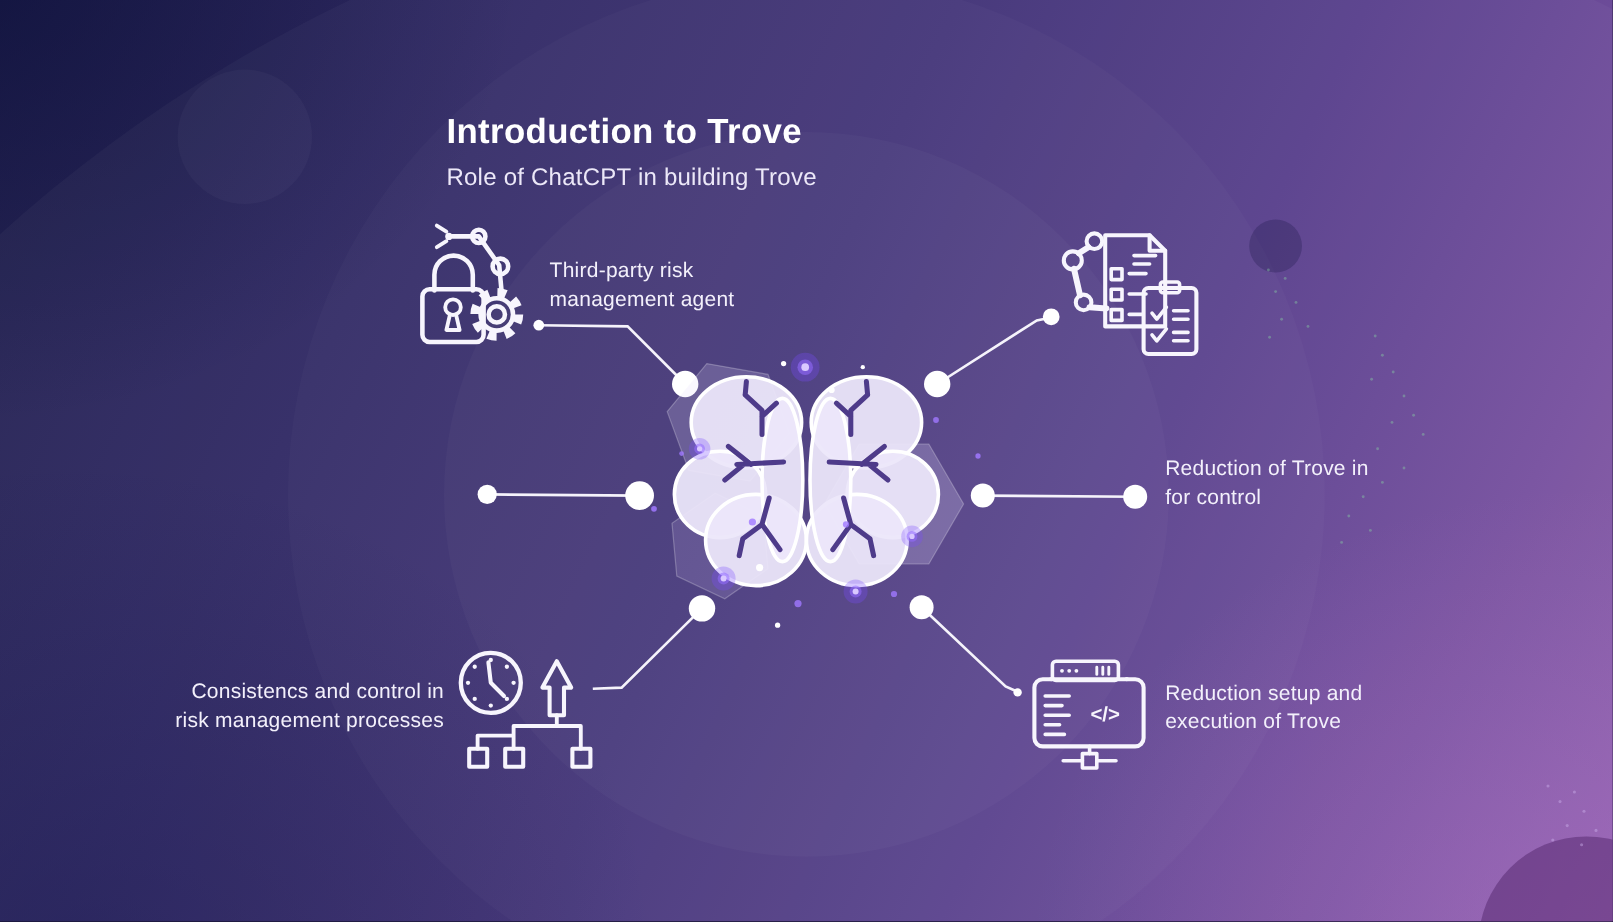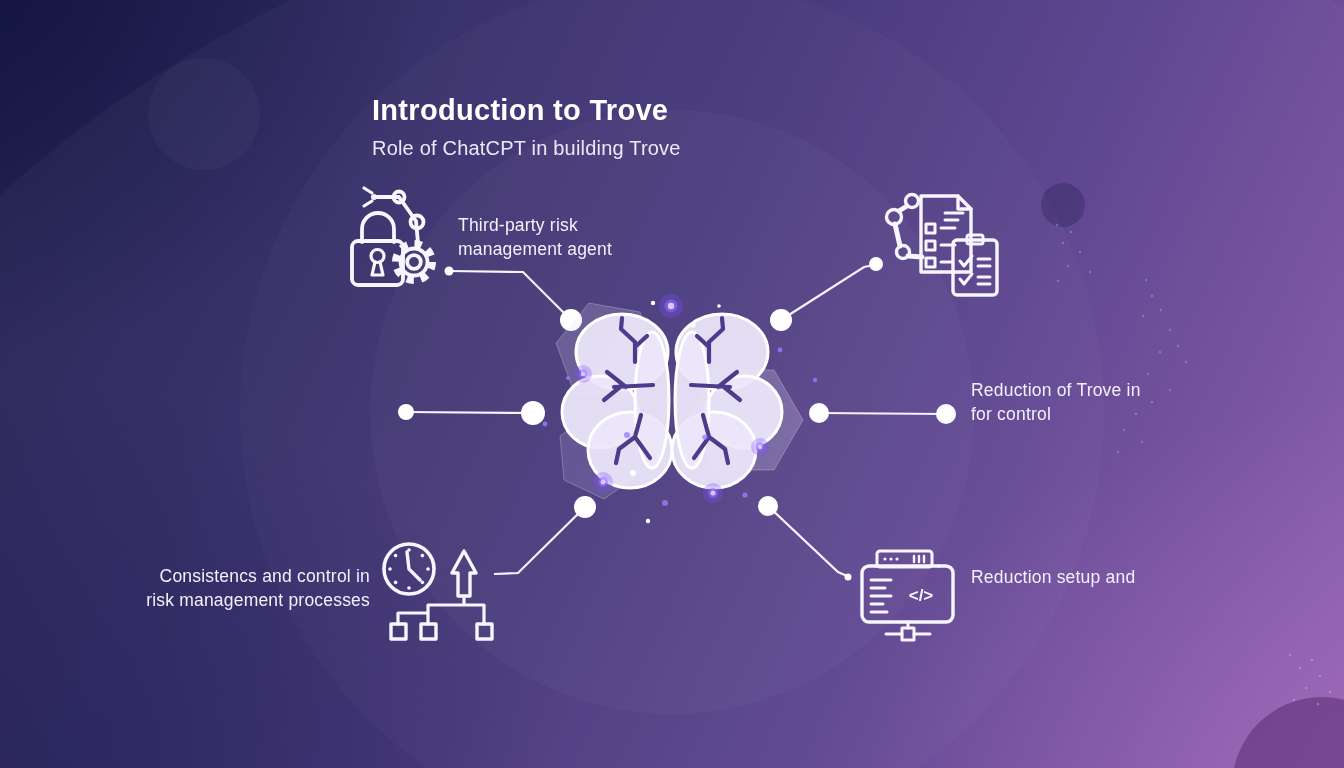--- a/index.html
+++ b/index.html
@@ -291,15 +291,16 @@
     <div>risk management processes</div>
   </div>
 
   <div class="label label-mid-right">
     <div>Reduction of Trove in</div>
     <div>for control</div>
   </div>
 
   <div class="label label-bottom-right">
     <div>Reduction setup and</div>
+    <div>execution of Trove</div>
   </div>
 
 </div>
 
 </body></html>

